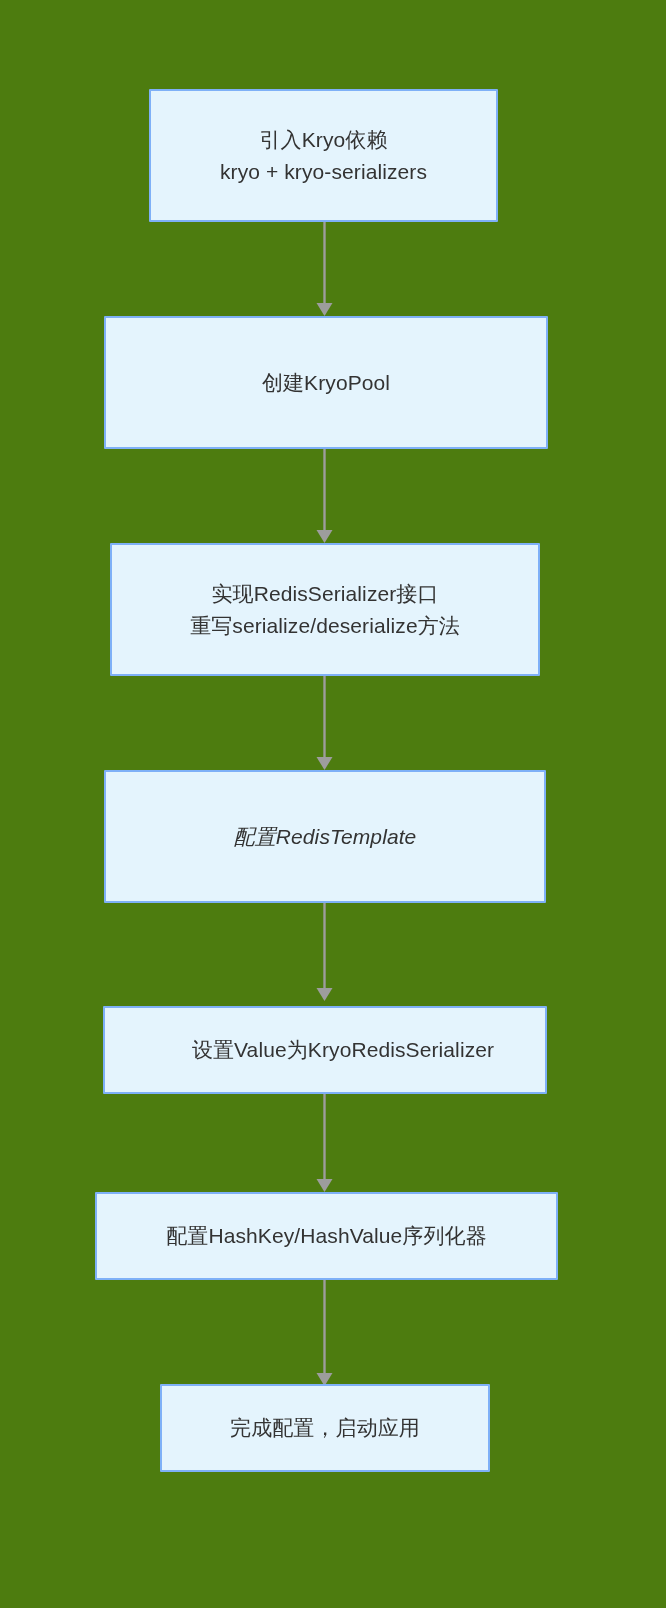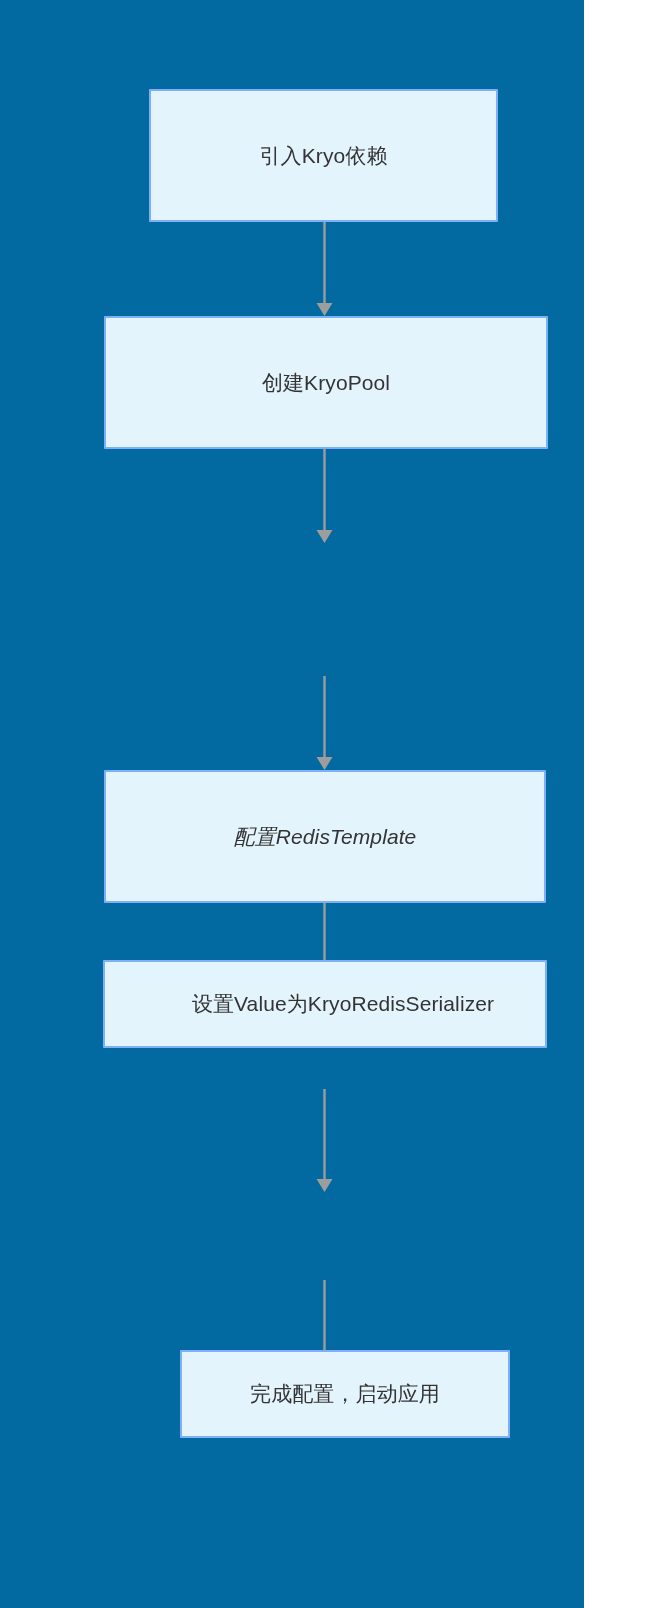--- a/index.html
+++ b/index.html
@@ -8,24 +8,24 @@
     background: #ffffff;
   }
   body {
     width: 666px;
     height: 1608px;
     font-family: "Liberation Sans", "DejaVu Sans", sans-serif;
     -webkit-font-smoothing: antialiased;
   }
   #flowchart {
     position: relative;
-    width: 584px;
+    width: 666px;
     height: 1608px;
     overflow: hidden;
-    background: #0369a1;
+    background: #4d7c0f;
   }
   .node {
     position: absolute;
     box-sizing: border-box;
     background: #e4f4fd;
     border: 2px solid #7eb0f7;
     border-radius: 1px;
     display: flex;
     flex-direction: column;
     align-items: center;
@@ -91,33 +91,41 @@
 
   <div class="edge" style="left:316px; top:1280px; width:17px; height:106px;">
     <svg width="17" height="106" viewBox="0 0 17 106" aria-hidden="true">
       <line x1="8.5" y1="0" x2="8.5" y2="94" stroke="#9d9d9d" stroke-width="2.4"></line>
       <polygon points="0.5,93 16.5,93 8.5,106" fill="#9d9d9d"></polygon>
     </svg>
   </div>
 
   <div class="node" style="left:149px; top:89px; width:349px; height:133px;">
     <span class="line">引入Kryo依赖</span>
+    <span class="line">kryo + kryo-serializers</span>
   </div>
 
   <div class="node" style="left:104px; top:316px; width:444px; height:133px;">
     <span class="line">创建KryoPool</span>
   </div>
 
+  <div class="node" style="left:110px; top:543px; width:430px; height:133px;">
+    <span class="line">实现RedisSerializer接口</span>
+    <span class="line">重写serialize/deserialize方法</span>
+  </div>
 
   <div class="node" style="left:104px; top:770px; width:442px; height:133px;font-style:italic;">
     <span class="line">配置RedisTemplate</span>
   </div>
 
-  <div class="node" style="left:103px; top:960px; width:444px; height:88px;padding-left:36px;">
+  <div class="node" style="left:103px; top:1006px; width:444px; height:88px;padding-left:36px;">
     <span class="line">设置Value为KryoRedisSerializer</span>
   </div>
 
+  <div class="node" style="left:95px; top:1192px; width:463px; height:88px;">
+    <span class="line">配置HashKey/HashValue序列化器</span>
+  </div>
 
-  <div class="node" style="left:160px; top:1350px; width:330px; height:88px;margin-left:20px;">
+  <div class="node" style="left:160px; top:1384px; width:330px; height:88px;">
     <span class="line">完成配置，启动应用</span>
   </div>
 
 </div>
 
 </body></html>

